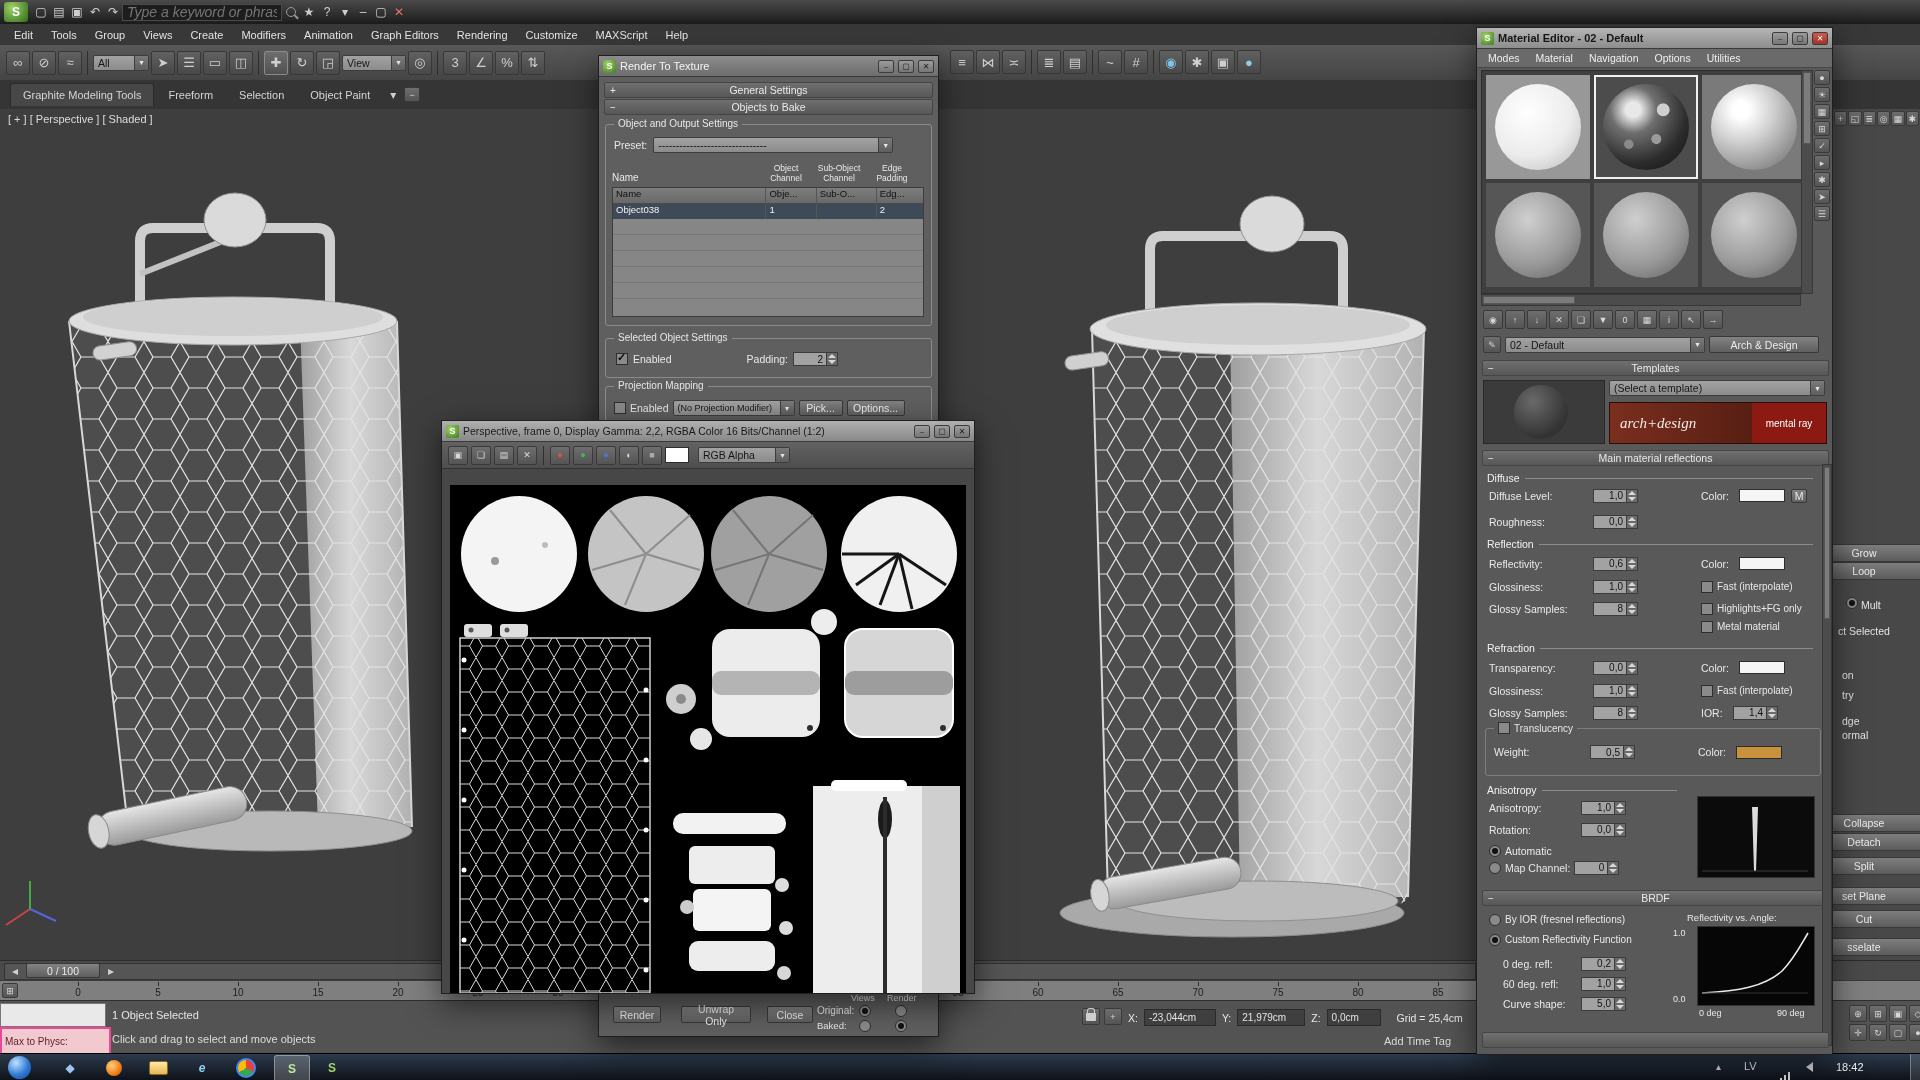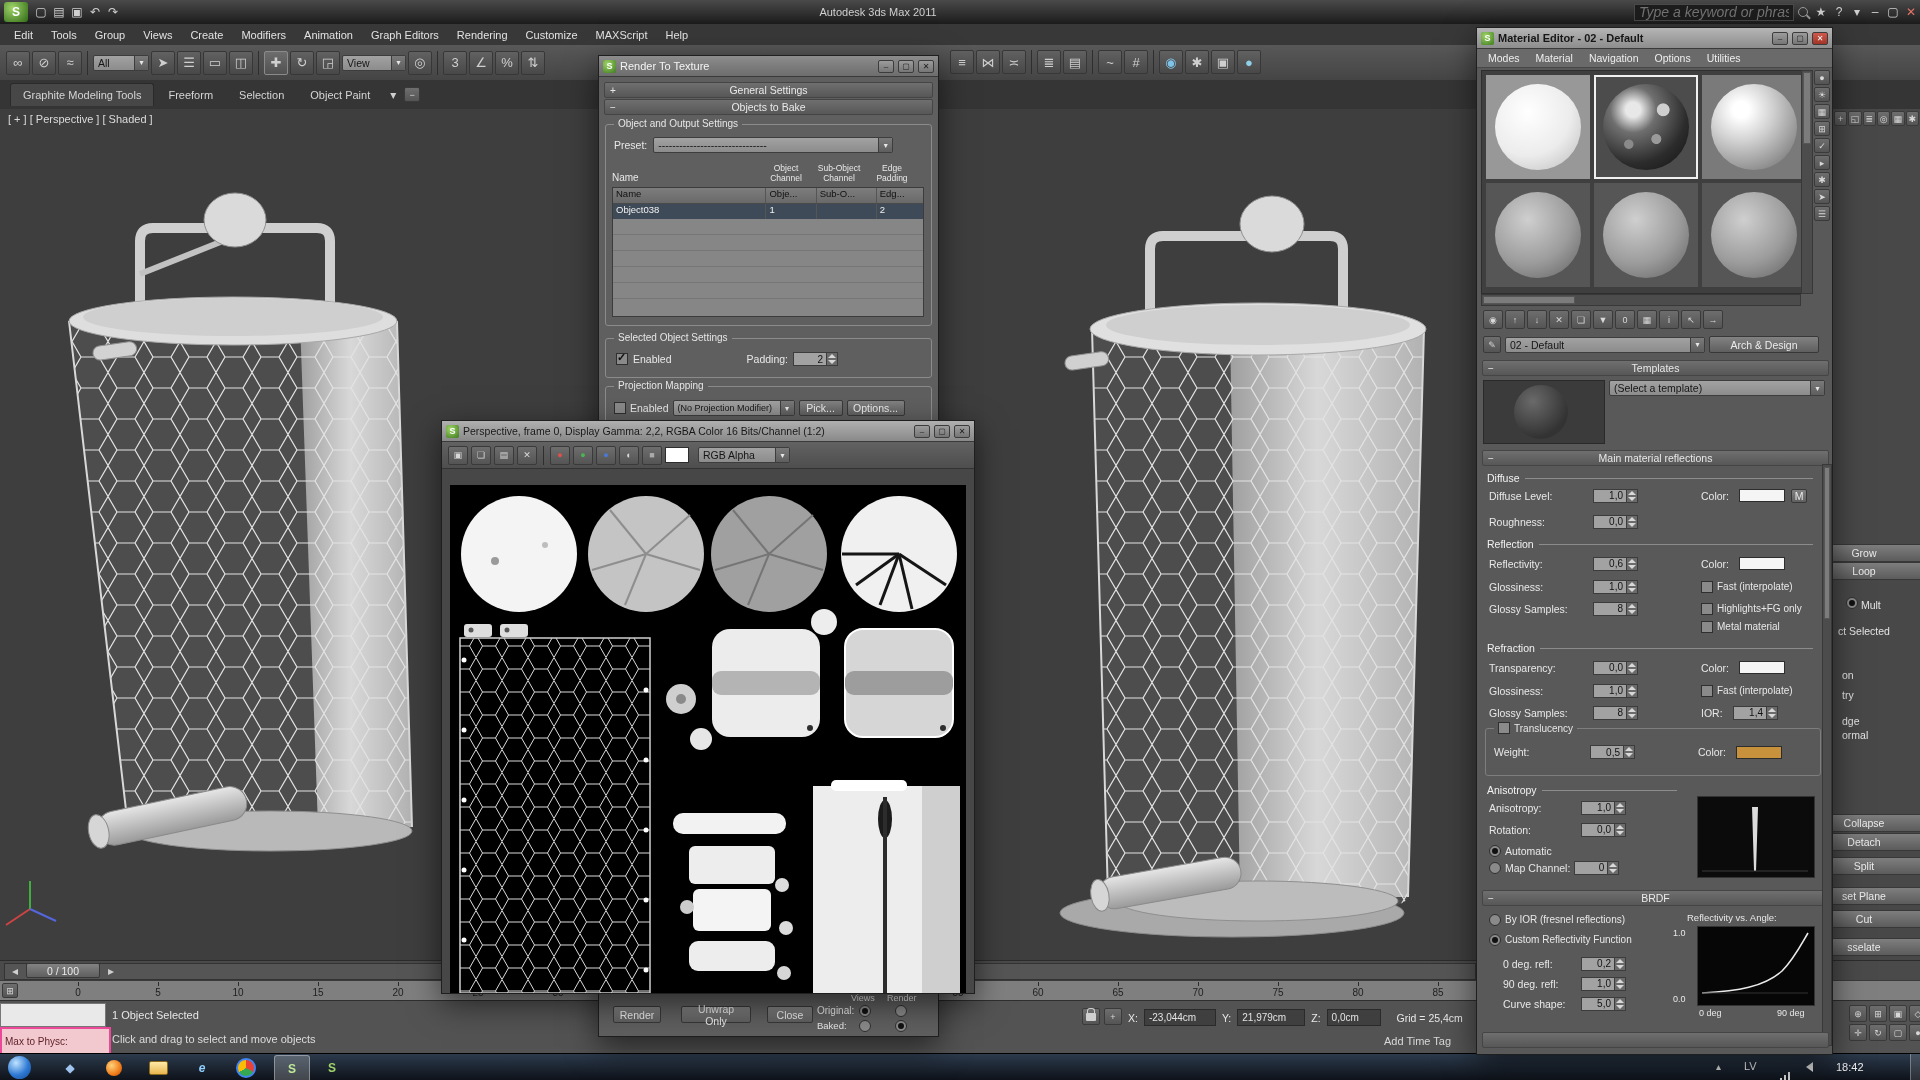--- a/index.html
+++ b/index.html
@@ -79,21 +79,20 @@
 
 <div class="screen">
 
   <div class="abs" id="titlebar">
     <div class="qico" style="width:24px;height:20px;background:radial-gradient(circle at 35% 30%,#9fd468,#2f6a16);border-radius:3px;margin:0 4px;color:#fff;font-weight:bold">S</div>
     <span class="qico">▢</span>
     <span class="qico">▤</span>
     <span class="qico">▣</span>
     <span class="qico">↶</span>
     <span class="qico">↷</span>
-    <span style="flex:1;text-align:center;color:#cfcfcf;font-size:11px">Autodesk 3ds Max 2011</span>
     <input class="search" placeholder="Type a keyword or phrase" style="">
     <span class="qico">
         <span class="searchico"></span>
       </span>
     <span class="qico">★</span>
     <span class="qico">?</span>
     <span class="qico">▾</span>
     <span class="qico">–</span>
     <span class="qico">▢</span>
     <span class="qico" style="color:#e57368">✕</span>
@@ -620,20 +619,24 @@
         <span class="pm">−</span>
         <span>Templates</span>
       </div>
     <div style="position:absolute;left:6px;top:352px;width:120px;height:62px;background:#3b3b3b;border:1px solid #2a2a2a">
       <div style="position:absolute;left:30px;top:4px;width:54px;height:54px;border-radius:50%;background:radial-gradient(circle at 35% 30%,#6a6a6a,#333 70%)"></div>
     </div>
     <span class="dd" style="position:absolute;left:132px;top:352px;width:216px">
         <span>(Select a template)</span>
         <span class="cap">▾</span>
       </span>
+    <div style="position:absolute;left:132px;top:374px;width:216px;height:40px;background:linear-gradient(90deg,#7a2e1e,#45170d);border:1px solid #2a0d06;display:flex;align-items:center">
+      <span style="flex:1;color:#f3ece6;font-size:15px;font-style:italic;font-family:'Liberation Serif',serif;padding-left:10px">arch+design</span>
+      <span style="width:74px;height:100%;background:#8c1a12;color:#fff;font-size:10px;display:flex;align-items:center;justify-content:center">mental ray</span>
+    </div>
 
     <div class="rollout" style="left:5px;top:422px;width:345px">
         <span class="pm">−</span>
         <span>Main material reflections</span>
       </div>
 
     <div class="shdr" style="top:444px">
         <span>Diffuse</span>
       </div>
     <div class="mrow" style="top:460px">
@@ -831,21 +834,21 @@
       <span class="lbl" style="width:74px;padding-left:14px">0 deg. refl:</span>
       <span class="spin">
           <span class="v">0,2</span>
           <span class="ar">
             <i class="up"></i>
             <i class="dn"></i>
           </span>
         </span>
     </div>
     <div class="mrow" style="top:948px;width:200px">
-      <span class="lbl" style="width:74px;padding-left:14px">90 deg. refl:</span>
+      <span class="lbl" style="width:74px;padding-left:14px">60 deg. refl:</span>
       <span class="spin">
           <span class="v">1,0</span>
           <span class="ar">
             <i class="up"></i>
             <i class="dn"></i>
           </span>
         </span>
     </div>
     <div class="mrow" style="top:968px;width:200px">
       <span class="lbl" style="width:74px;padding-left:14px">Curve shape:</span>

